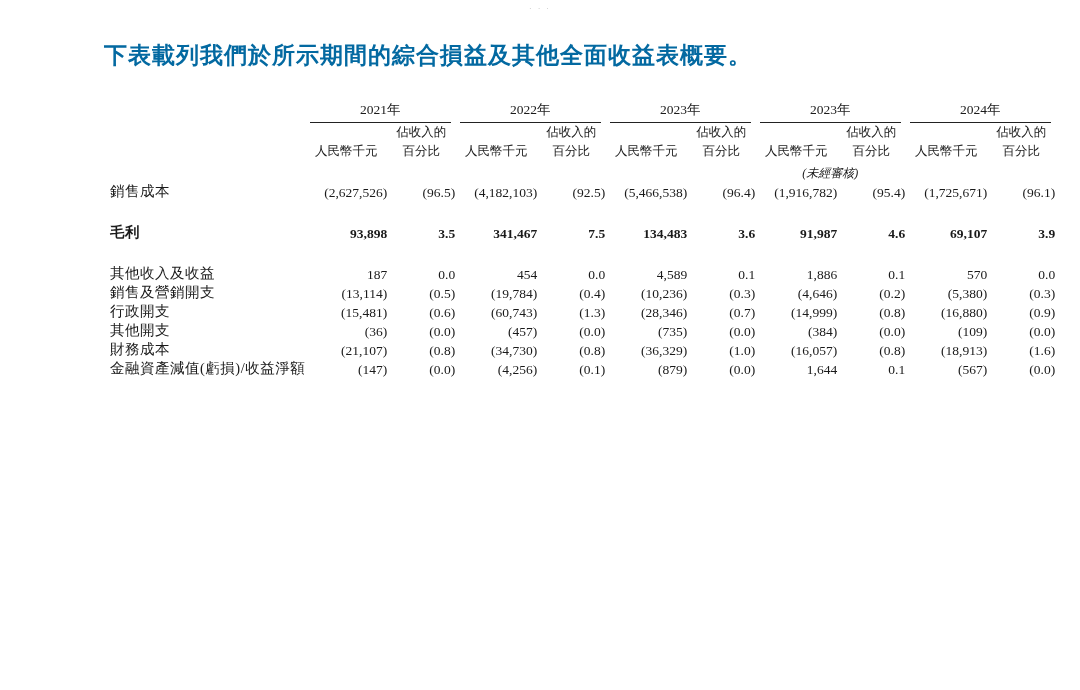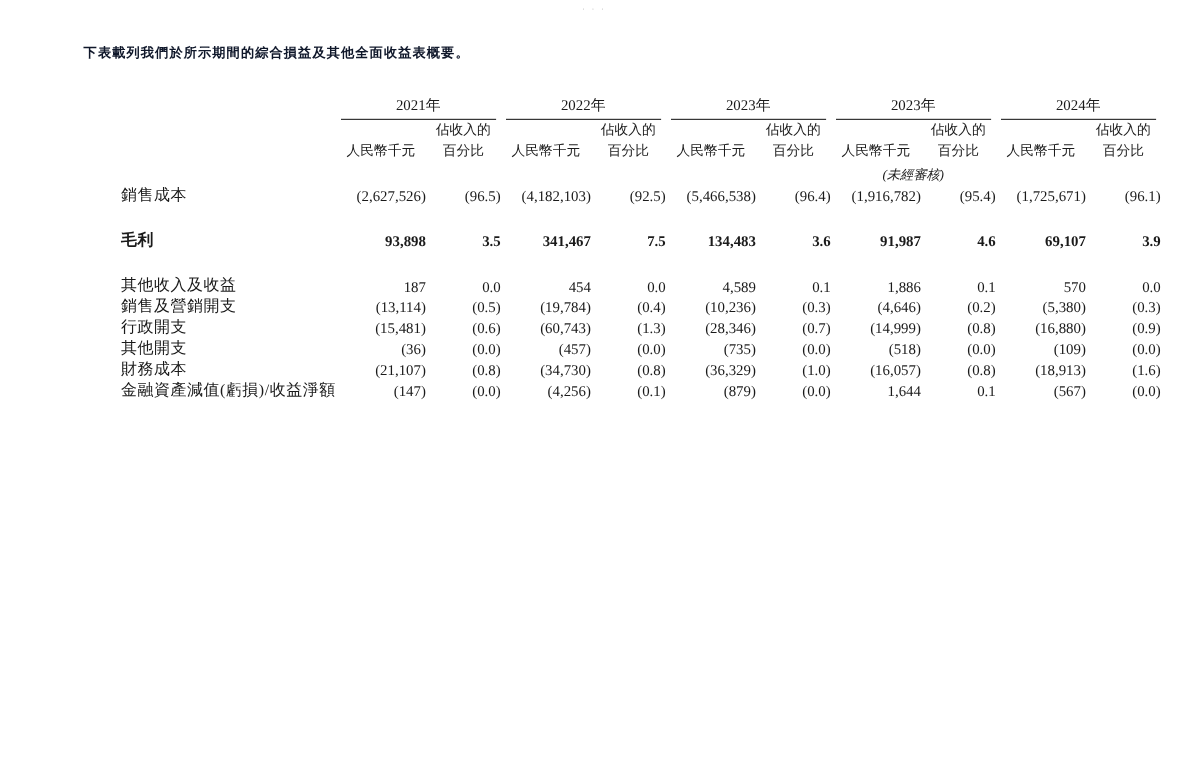--- a/index.html
+++ b/index.html
@@ -23,26 +23,26 @@
   }
   .top-mark {
     text-align: center;
     font-size: 8px;
     color: #bbbbbb;
     letter-spacing: 2px;
     padding-top: 4px;
     height: 14px;
   }
   .intro {
-    font-size: 12px;
+    font-size: 23px;
     font-weight: 700;
     letter-spacing: 1px;
     margin: 22px 0 0 0;
-    padding-left: 76px;
-    color: #0f172a;
+    padding-left: 104px;
+    color: #0369a1;
   }
   table.fin {
     border-collapse: collapse;
     margin-top: 30px;
     margin-left: 110px;
     font-size: 13.5px;
     table-layout: fixed;
   }
   table.fin td, table.fin th {
     padding: 0;
@@ -274,21 +274,21 @@
           <td class="num">(0.9)</td>
         </tr>
         <tr>
           <td class="rowlabel">其他開支</td>
           <td class="num">(36)</td>
           <td class="num">(0.0)</td>
           <td class="num">(457)</td>
           <td class="num">(0.0)</td>
           <td class="num">(735)</td>
           <td class="num">(0.0)</td>
-          <td class="num">(518)</td>
+          <td class="num">(384)</td>
           <td class="num">(0.0)</td>
           <td class="num">(109)</td>
           <td class="num">(0.0)</td>
         </tr>
         <tr>
           <td class="rowlabel">財務成本</td>
           <td class="num">(21,107)</td>
           <td class="num">(0.8)</td>
           <td class="num">(34,730)</td>
           <td class="num">(0.8)</td>

